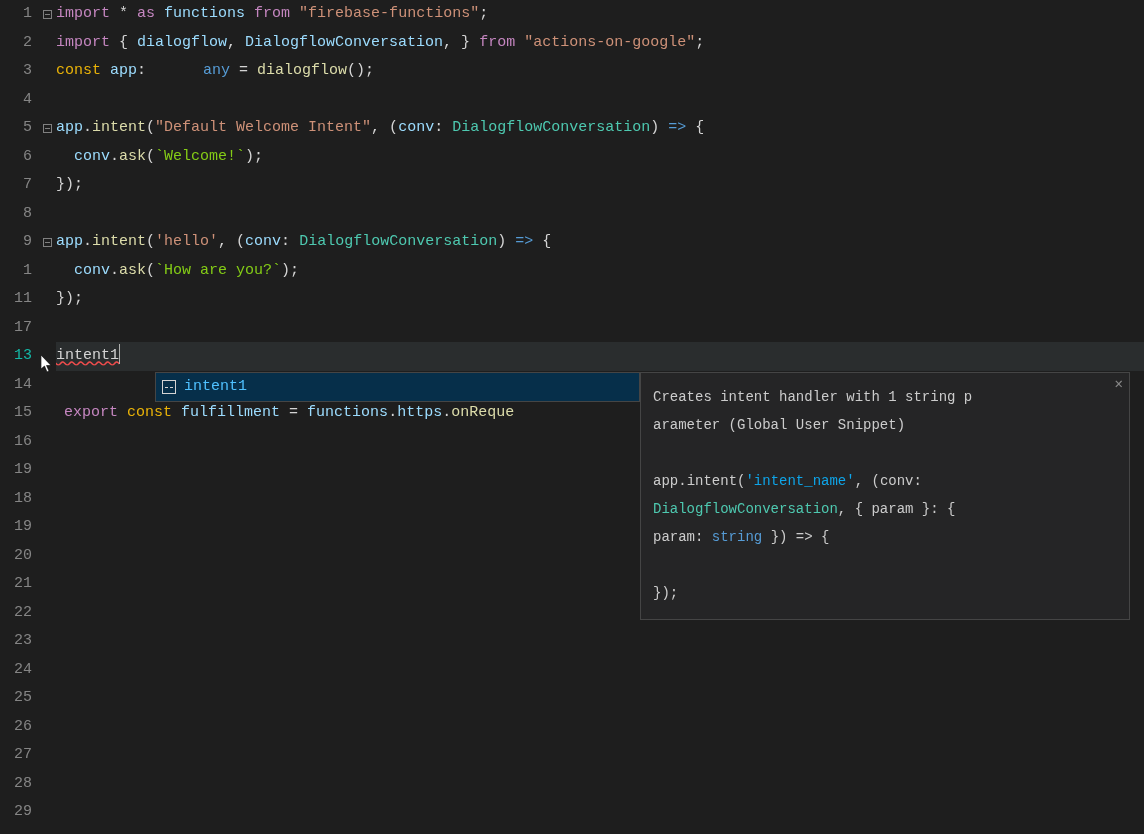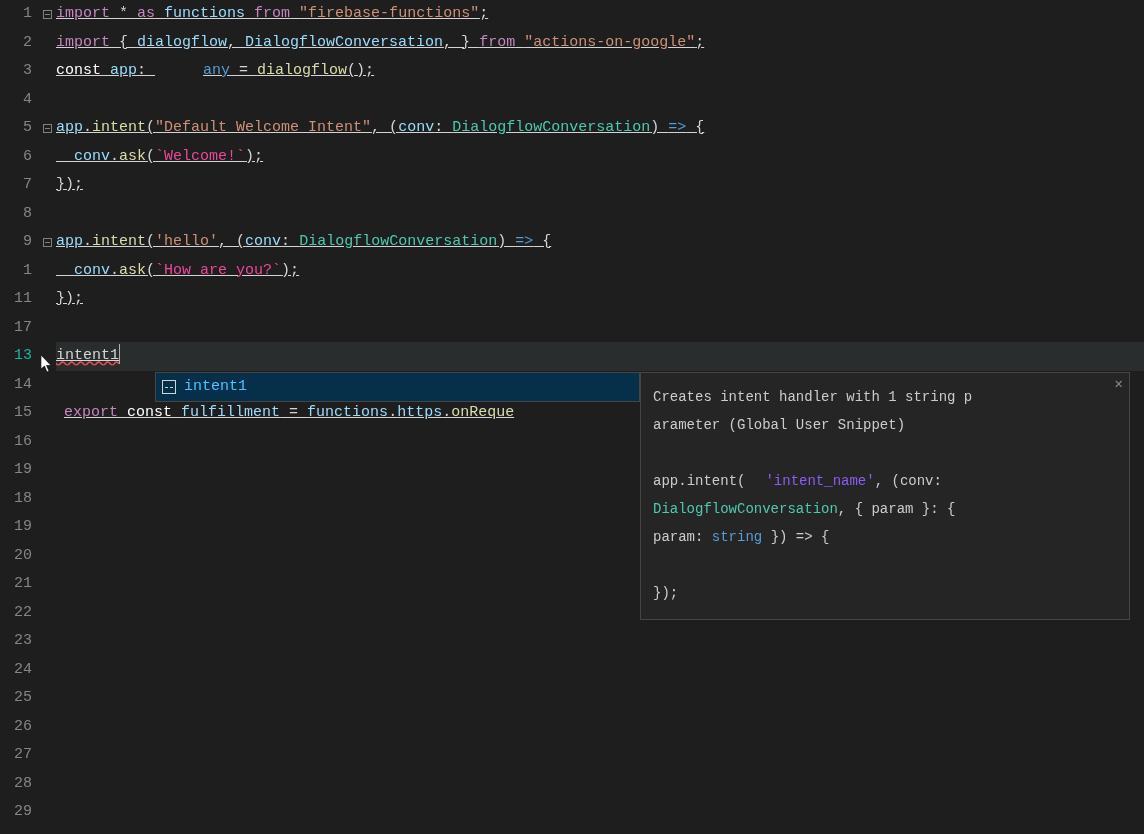--- a/index.html
+++ b/index.html
@@ -30,34 +30,34 @@
 }
 .fold-col .fold-icon {
   height: 28.5px;
   display: flex;
   align-items: center;
   justify-content: center;
   font-size: 11px;
 }
 .fold-col .fold-icon svg { width: 9px; height: 9px; }
 .code { flex: 1; position: relative; }
-.line { height: 28.5px; white-space: pre; position: relative; text-decoration: underline; }
+.line { height: 28.5px; white-space: pre; position: relative; }
 .line.current { background: #2a2d2e; }
 .kw-import { color: #c586c0; }
-.kw-const { color: #ffffff; }
+.kw-const { color: #eab308; }
 .kw-export { color: #c586c0; margin-left: 8px; }
 .str { color: #ce9178; }
 .type { color: #4ec9b0; }
 .var { color: #9cdcfe; }
 .func { color: #dcdcaa; }
 .kw-from { color: #c586c0; }
 .kw-arrow { color: #569cd6; }
 .kw-any { color: #569cd6; margin-left: 48px; }
 .param { color: #9cdcfe; }
-.tmpl { color: #ec4899; }
+.tmpl { color: #84cc16; }
 .underline-err {
   text-decoration: wavy underline #f14c4c;
 }
 .cursor-mark {
   display: inline-block;
   width: 1px;
   height: 20px;
   background: #aeafad;
   vertical-align: middle;
   position: relative;
@@ -121,21 +121,21 @@
   position: absolute;
   top: 4px;
   right: 6px;
   color: #888;
   cursor: pointer;
   font-size: 14px;
   line-height: 1;
 }
 .docs-widget .doc-line { height: 28px; }
 .docs-widget .kw-string { color: #569cd6; margin-top: 20px; }
-.docs-widget .str-doc { color: #8b5cf6; margin-left: 20px; }
+.docs-widget .str-doc { color: #0ea5e9; }
 .docs-widget .type-doc { color: #4ec9b0; }
 </style>
 </head>
 <body>
 
 <div class="editor">
   <div class="gutter" id="gutter">
       <div class="ln">1</div>
       <div class="ln">2</div>
       <div class="ln">3</div>

